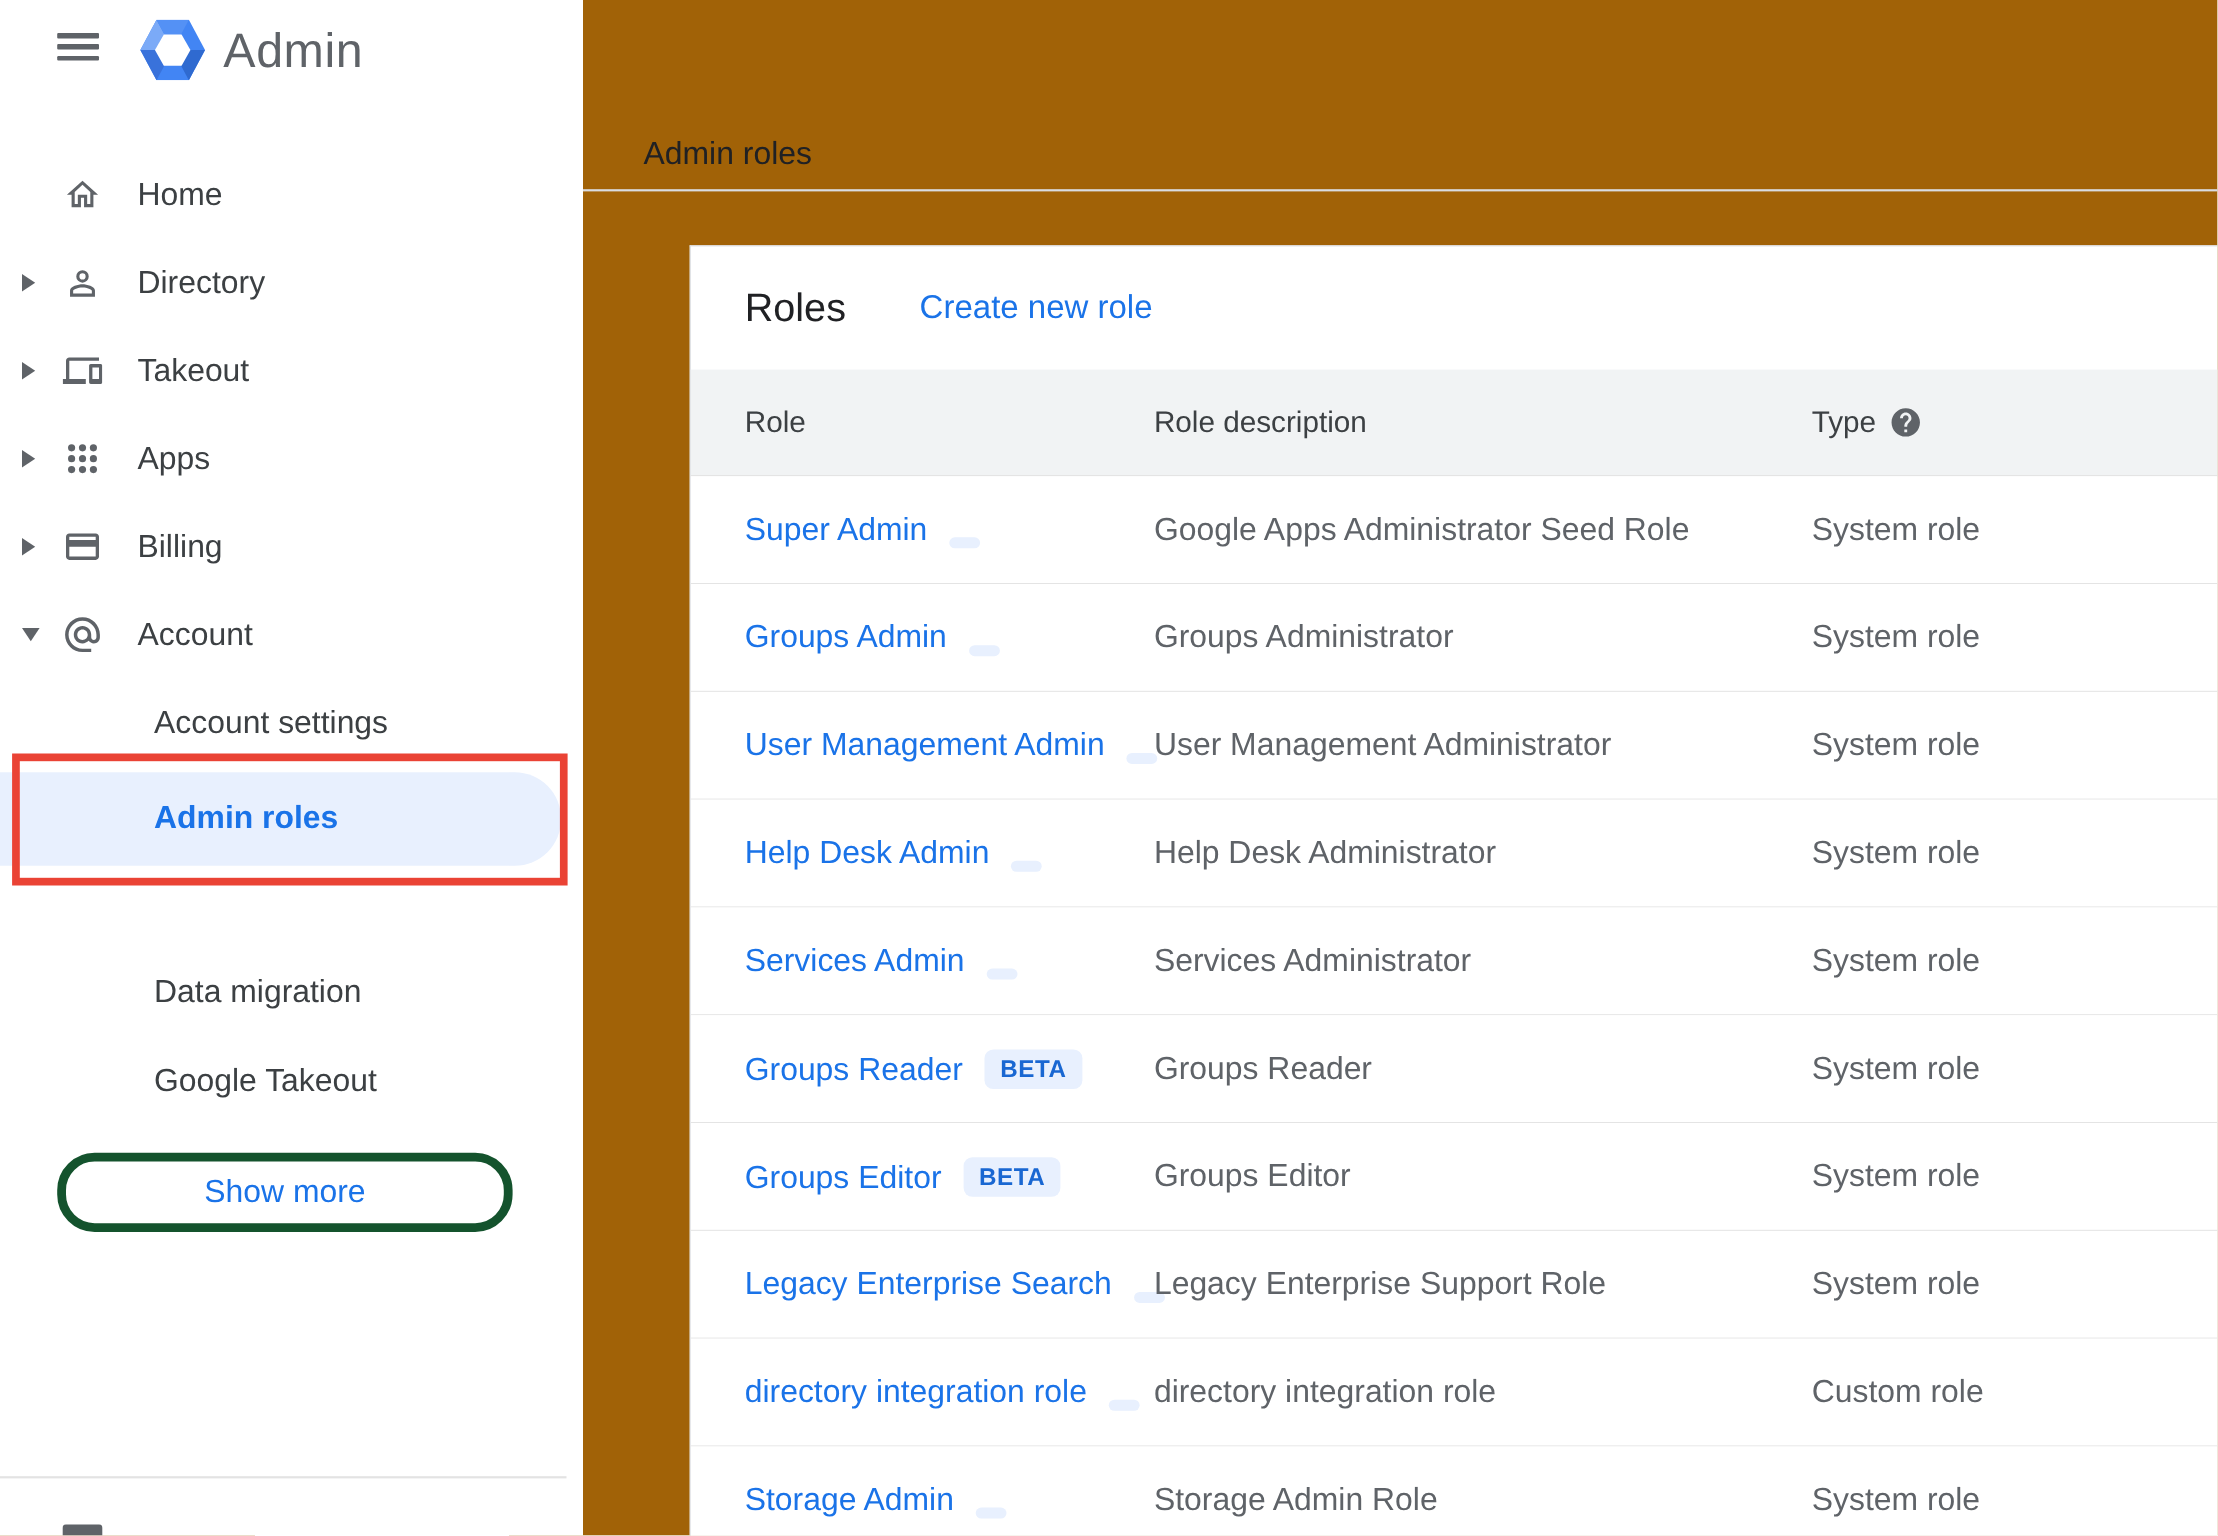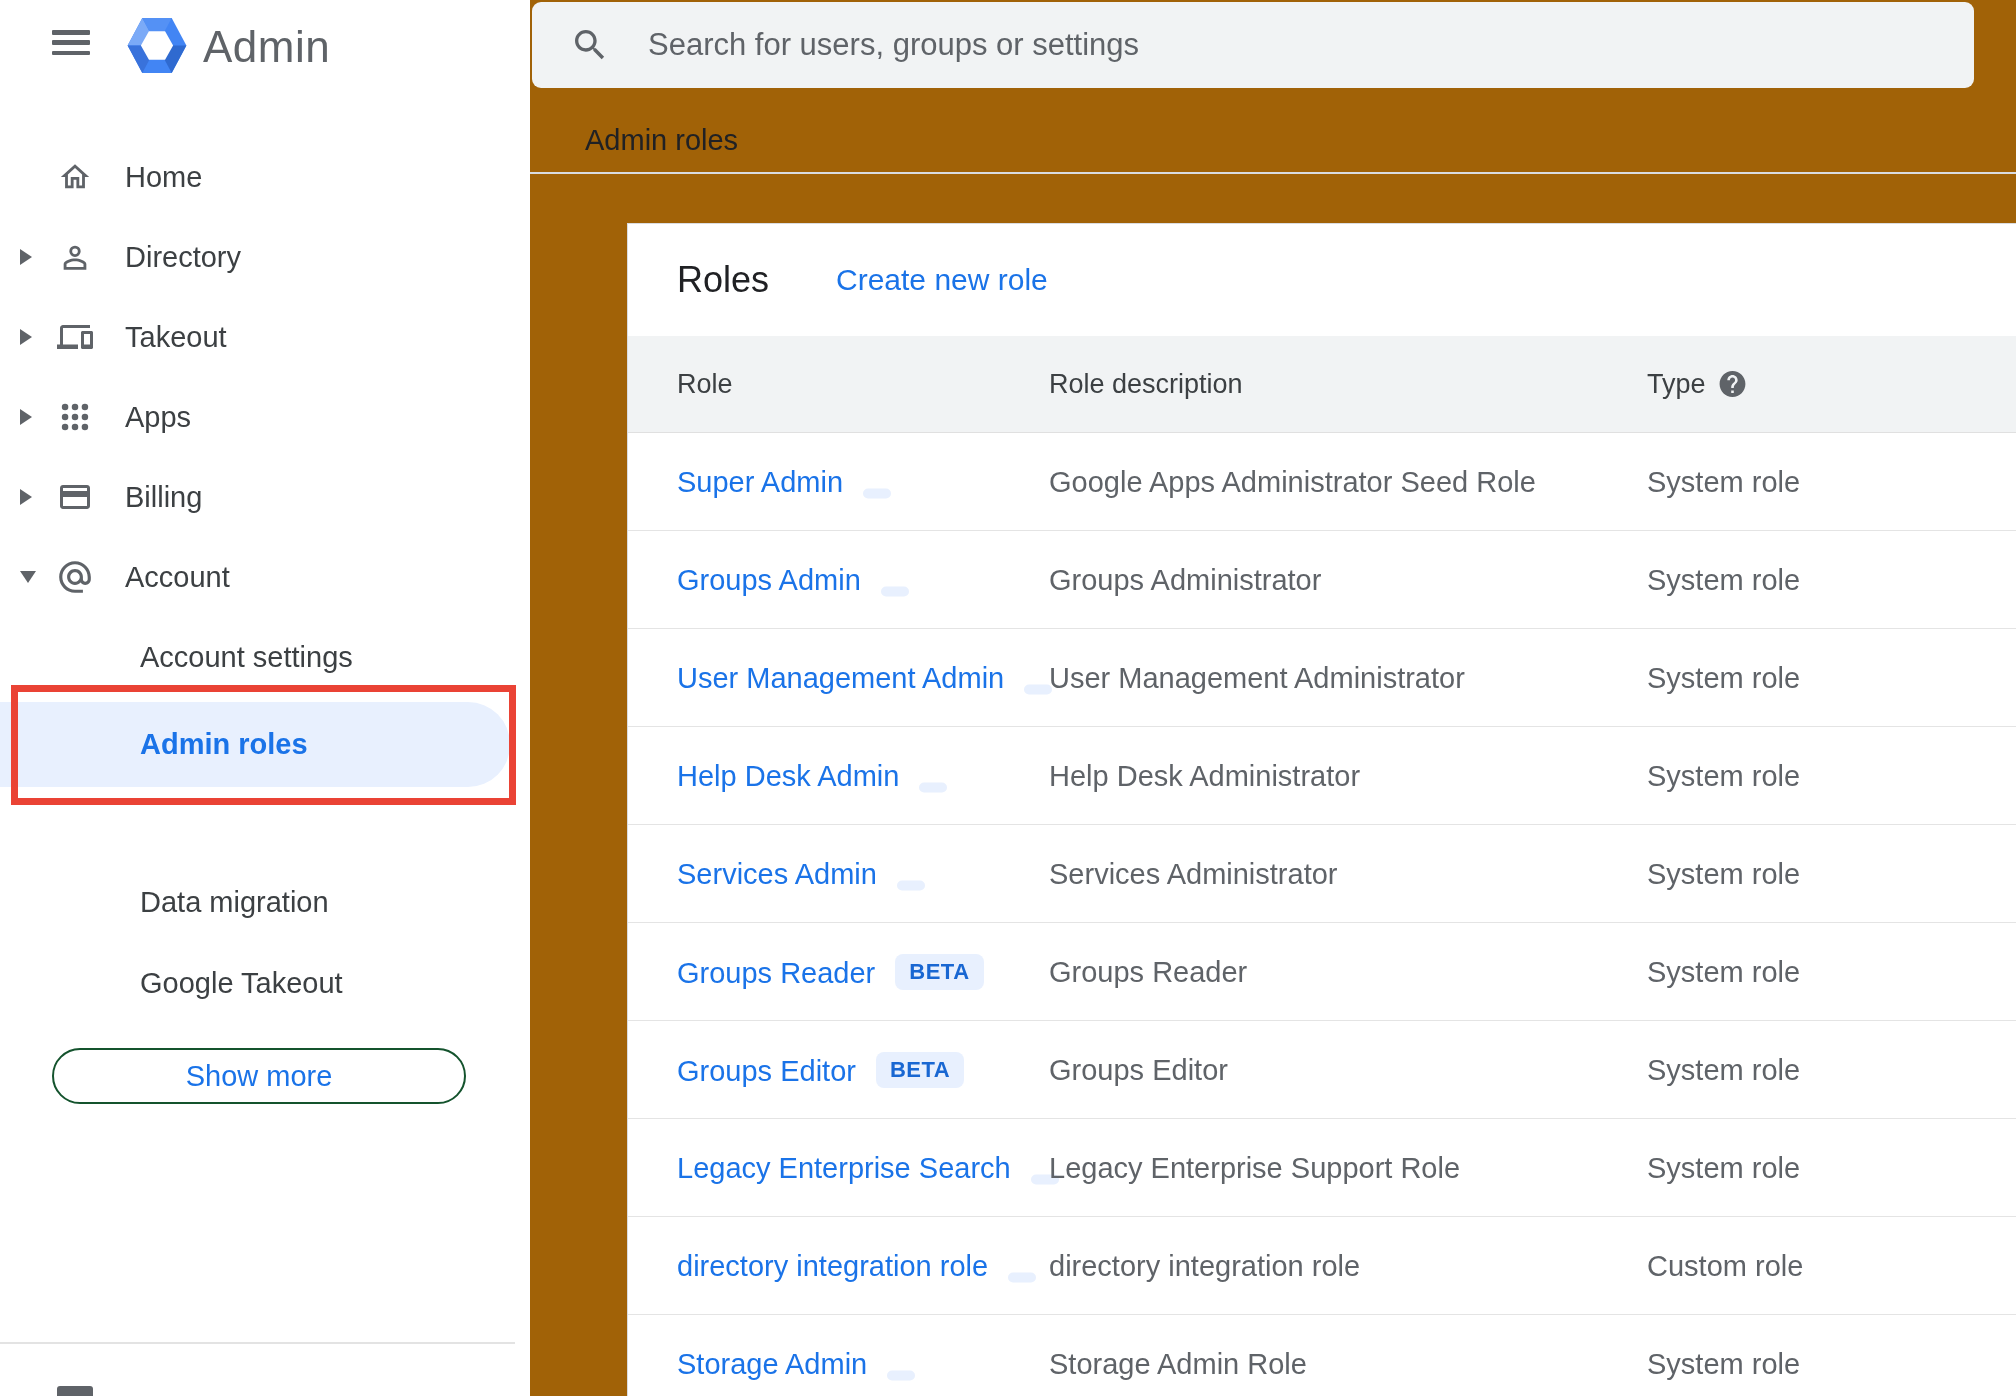--- a/index.html
+++ b/index.html
@@ -28,22 +28,22 @@
     display:flex; align-items:center; justify-content:center; }
   .nav-item .nlabel { position:absolute; left:125px; font-size:29px; color:#3c4043; }
   .sub .nlabel { left:140px; }
   .sub .caret-box { left:98px; }
   .sel-pill { position:absolute; left:0; top:702px; width:510px; height:85px;
     background:#e8f0fe; border-radius:0 42px 42px 0; }
   .nav-item.selected .nlabel { color:#1a73e8; font-weight:bold; }
   .annotation { position:absolute; left:11px; top:685px; width:505px; height:120px;
     border:7px solid #ea4335; pointer-events:none; z-index:5; }
 
-  .show-more { position:absolute; left:52px; top:1048px; width:414px; height:56px;
-    border:2px solid #14532d; border-radius:34px; background:#fff; color:#1a73e8;
+  .show-more { position:absolute; left:52px; top:1048px; width:414px; height:72px;
+    border:8px solid #14532d; border-radius:34px; background:#fff; color:#1a73e8;
     font-size:29px; font-weight:500; display:flex; align-items:center; justify-content:center;
     cursor:pointer; font-family:inherit; }
   .side-footer-divider { position:absolute; left:0; top:1342px; width:515px; height:2px; background:#e3e3e3; }
   .footer-partial { position:absolute; left:57px; top:1386px; width:36px; height:10px;
     background:#5f6368; border-radius:3px 3px 0 0; }
 
   
   .searchbar { position:absolute; left:532px; top:2px; width:1442px; height:86px;
     background:#f1f3f4; border-radius:9px; display:flex; align-items:center; }
   .searchbar .sicon { margin-left:38px; width:40px; height:40px; flex:0 0 auto; }
@@ -196,28 +196,20 @@
     <div class="nav-item sub" style="top:943px">
       <span class="nlabel">Google Takeout</span>
     </div>
 
     <button class="show-more">Show more</button>
 
     <div class="side-footer-divider"></div>
     <div class="footer-partial"></div>
   </div>
 
-  <div class="searchbar">
-    <span class="sicon">
-      <svg width="40" height="40" viewBox="0 0 24 24" fill="#5f6368">
-          <path d="M15.5 14h-.79l-.28-.27C15.41 12.59 16 11.11 16 9.5 16 5.91 13.09 3 9.5 3S3 5.91 3 9.5 5.91 16 9.5 16c1.61 0 3.09-.59 4.23-1.57l.27.28v.79l5 4.99L20.49 19l-4.99-5zm-6 0C7.01 14 5 11.99 5 9.5S7.01 5 9.5 5 14 7.01 14 9.5 11.99 14 9.5 14z"></path>
-        </svg>
-    </span>
-    <input type="text" placeholder="Search for users, groups or settings" style="">
-  </div>
 
   <div class="breadcrumb">Admin roles</div>
   <div class="top-divider"></div>
 
   <div class="card">
     <div class="card-header">
       <span class="card-title">Roles</span>
       <a class="create-link">Create new role</a>
     </div>
 

